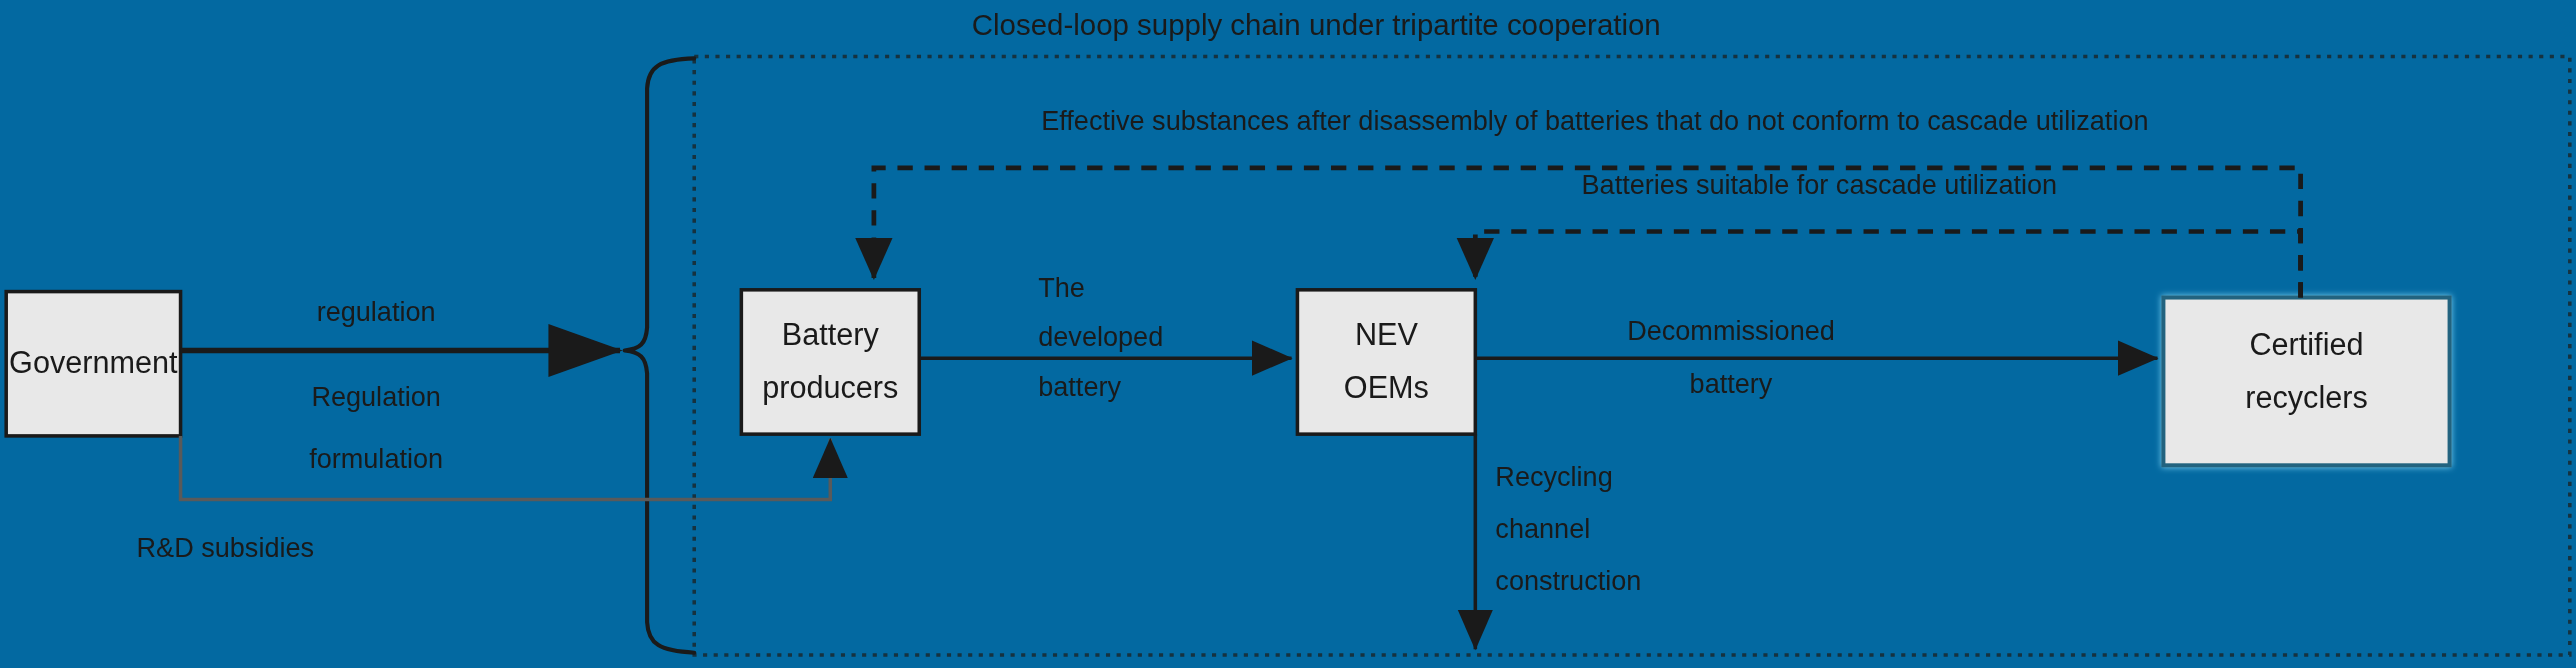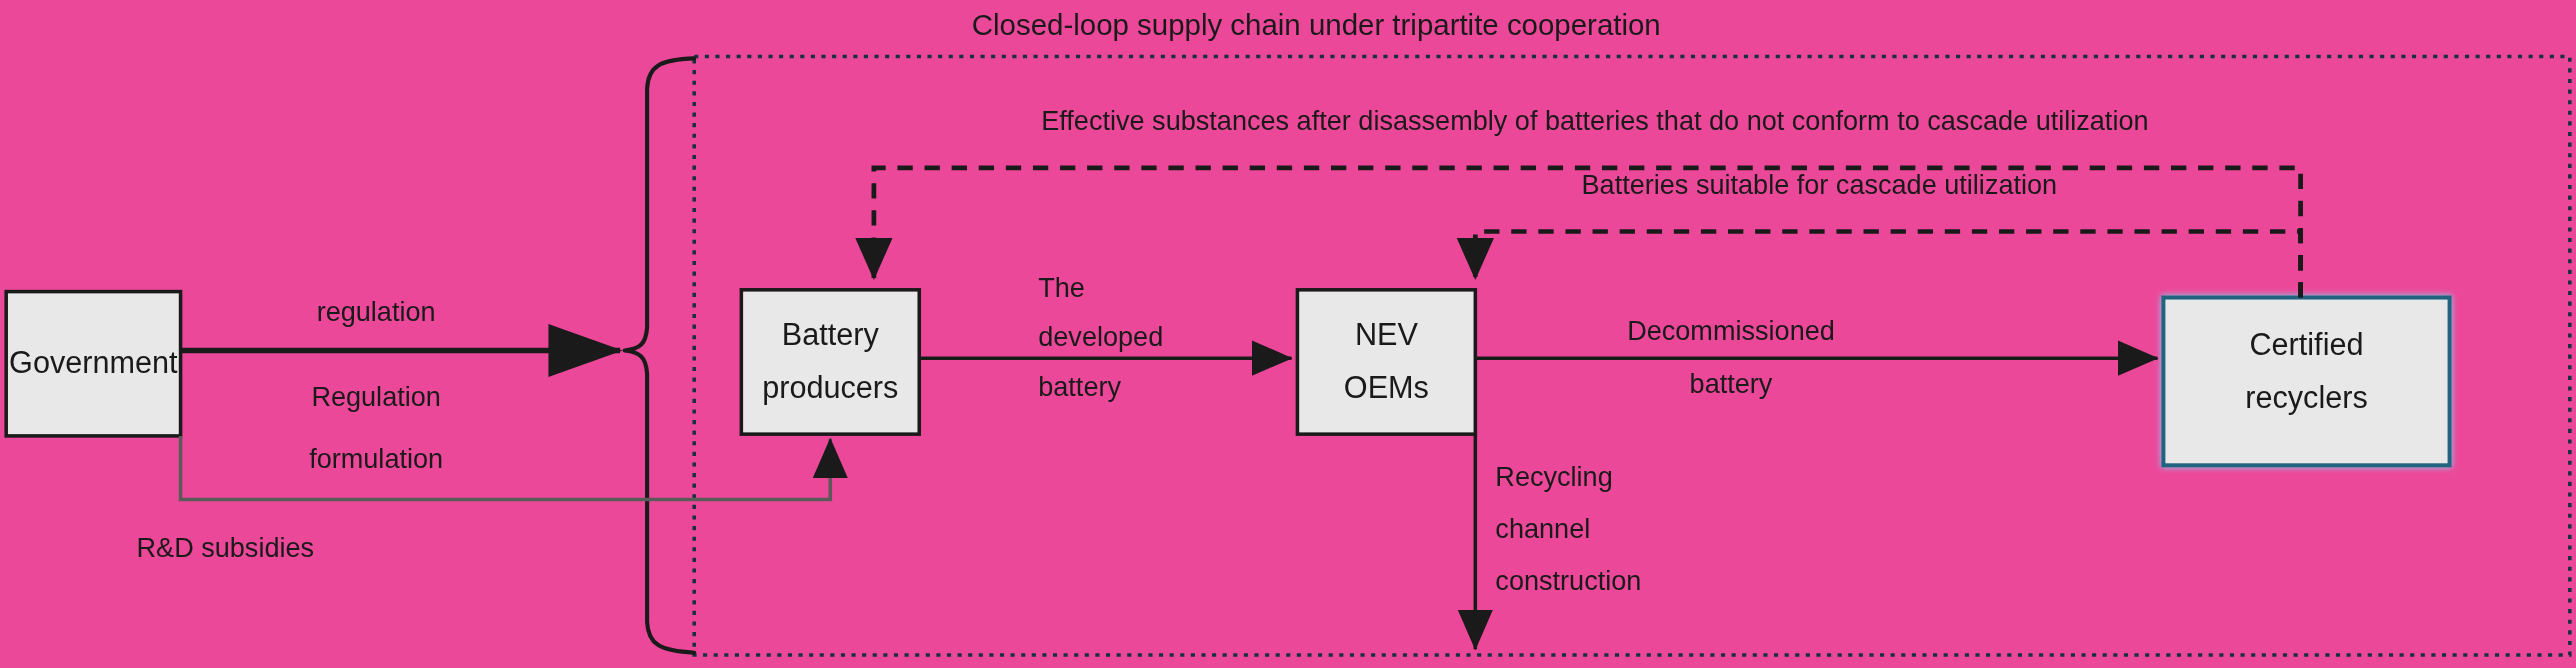--- a/index.html
+++ b/index.html
@@ -7,21 +7,21 @@
     padding: 0;
     background: #ffffff;
   }
   body {
     font-family: "Liberation Sans", sans-serif;
   }
   #stage {
     position: relative;
     width: 2576px;
     height: 668px;
-    background: #ec4899;
+    background: #0369a1;
     overflow: hidden;
   }
   #diagram-svg {
     position: absolute;
     left: 0;
     top: 0;
     width: 2576px;
     height: 668px;
   }
   .svg-label {

